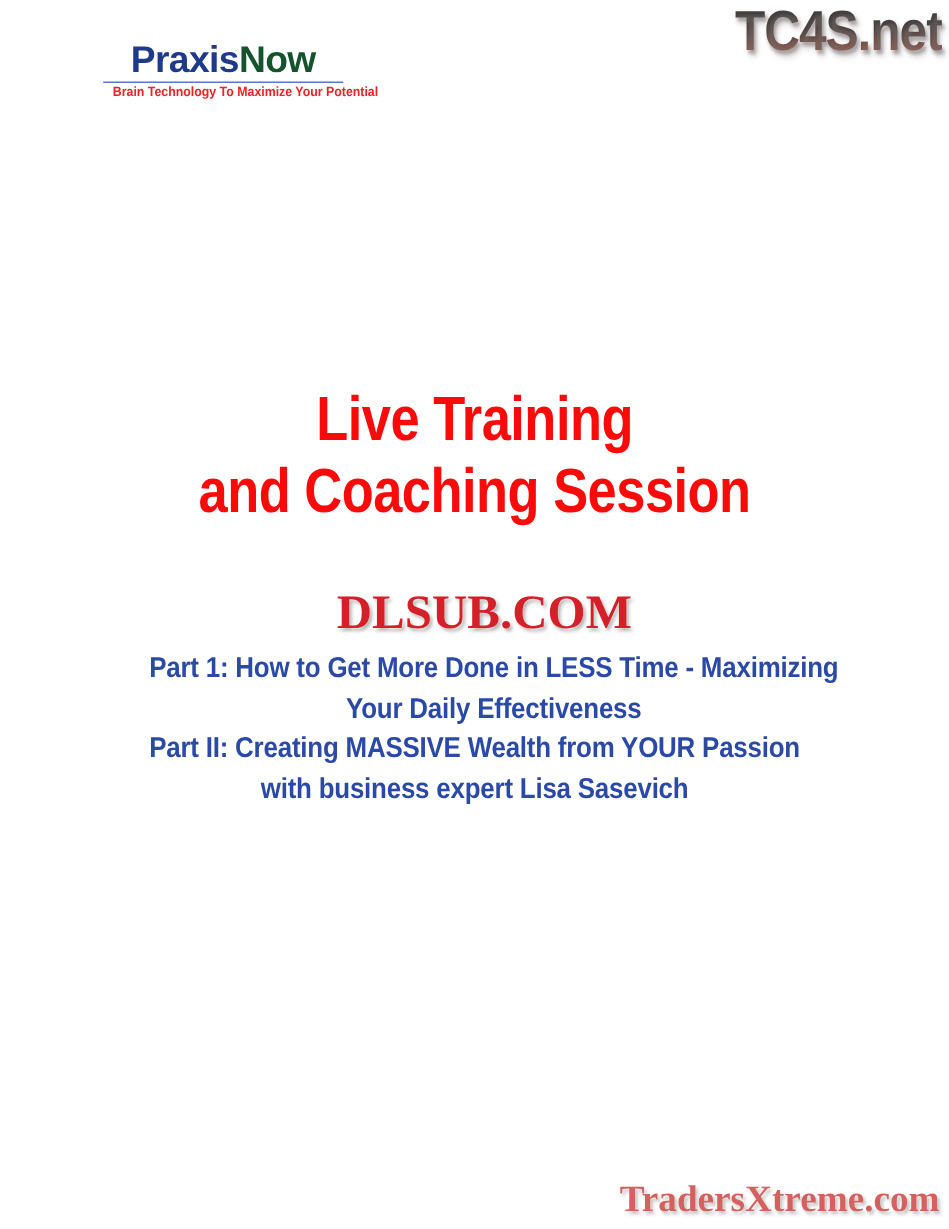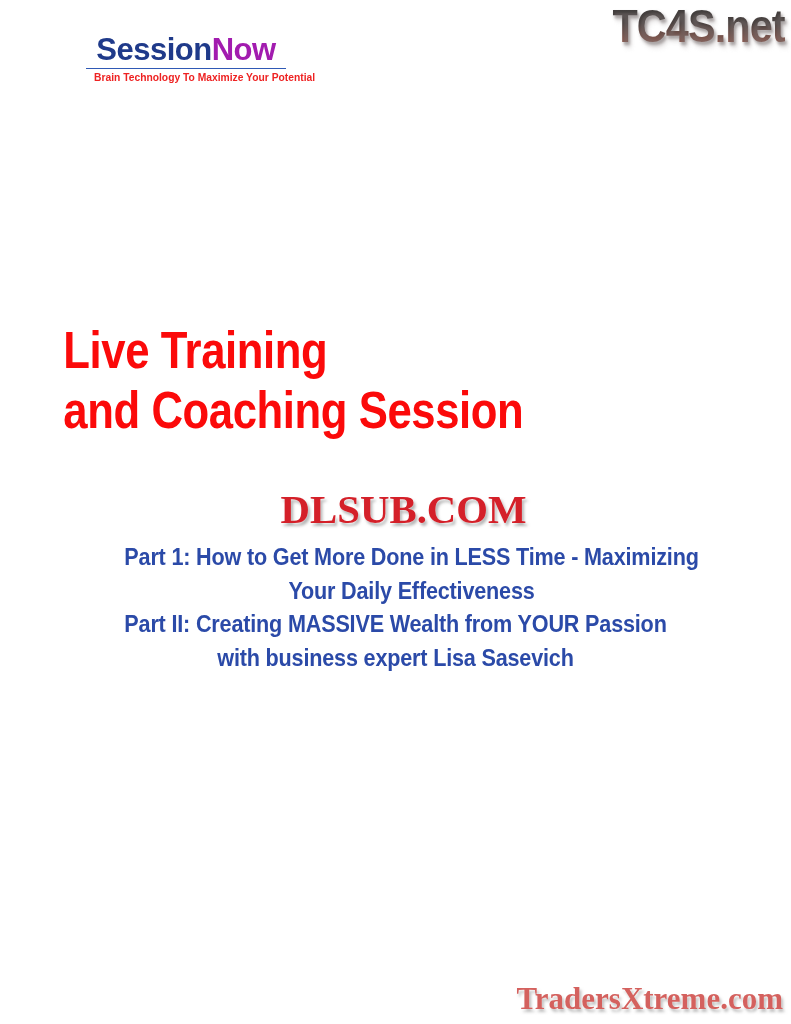--- a/index.html
+++ b/index.html
@@ -29,21 +29,21 @@
   .brand-wordmark {
     font-family: "Liberation Sans", sans-serif;
     font-weight: bold;
     font-size: 31px;
     line-height: 33px;
     letter-spacing: -0.5px;
     white-space: nowrap;
     text-align: center;
   }
   .brand-word-a { color: #1f3a8a; }
-  .brand-word-b { color: #a21caf; }
+  .brand-word-b { color: #14532d; }
   .brand-rule {
     height: 1px;
     background: #2f59b5;
     margin: 2px 0 2px 0;
     width: 100%;
   }
   .brand-tagline {
     color: #ee2222;
     font-family: "Liberation Sans", sans-serif;
     font-weight: bold;
@@ -76,20 +76,21 @@
     text-shadow: 2px 3px 3px rgba(120,110,110,0.45);
     filter: drop-shadow(2px 3px 2px rgba(140,130,130,0.45));
   }
 
   
   .headline {
     position: absolute;
     left: 0;
     right: 0;
     top: 320px;
+    text-align: center;
   }
   .headline-line {
     color: #fb0a0a;
     font-family: "Liberation Sans", sans-serif;
     font-weight: bold;
     font-size: 52px;
     line-height: 60px;
     letter-spacing: -0.5px;
     transform: scaleX(0.84);
     transform-origin: center center;
@@ -160,21 +161,21 @@
       2px 3px 3px rgba(130,130,130,0.5);
     white-space: nowrap;
   }
 </style>
 </head>
 <body>
 
 <div class="page">
 
   <div class="brand-logo">
-    <div class="brand-wordmark"><span class="brand-word-a">Session</span><span class="brand-word-b">Now</span></div>
+    <div class="brand-wordmark"><span class="brand-word-a">Praxis</span><span class="brand-word-b">Now</span></div>
     <div class="brand-rule"></div>
     <div class="brand-tagline">Brain Technology To Maximize Your Potential</div>
   </div>
 
   <div class="wm-top">TC4S.net</div>
 
   <div class="headline">
     <div class="headline-line">Live Training</div>
     <div class="headline-line">and Coaching Session</div>
   </div>

